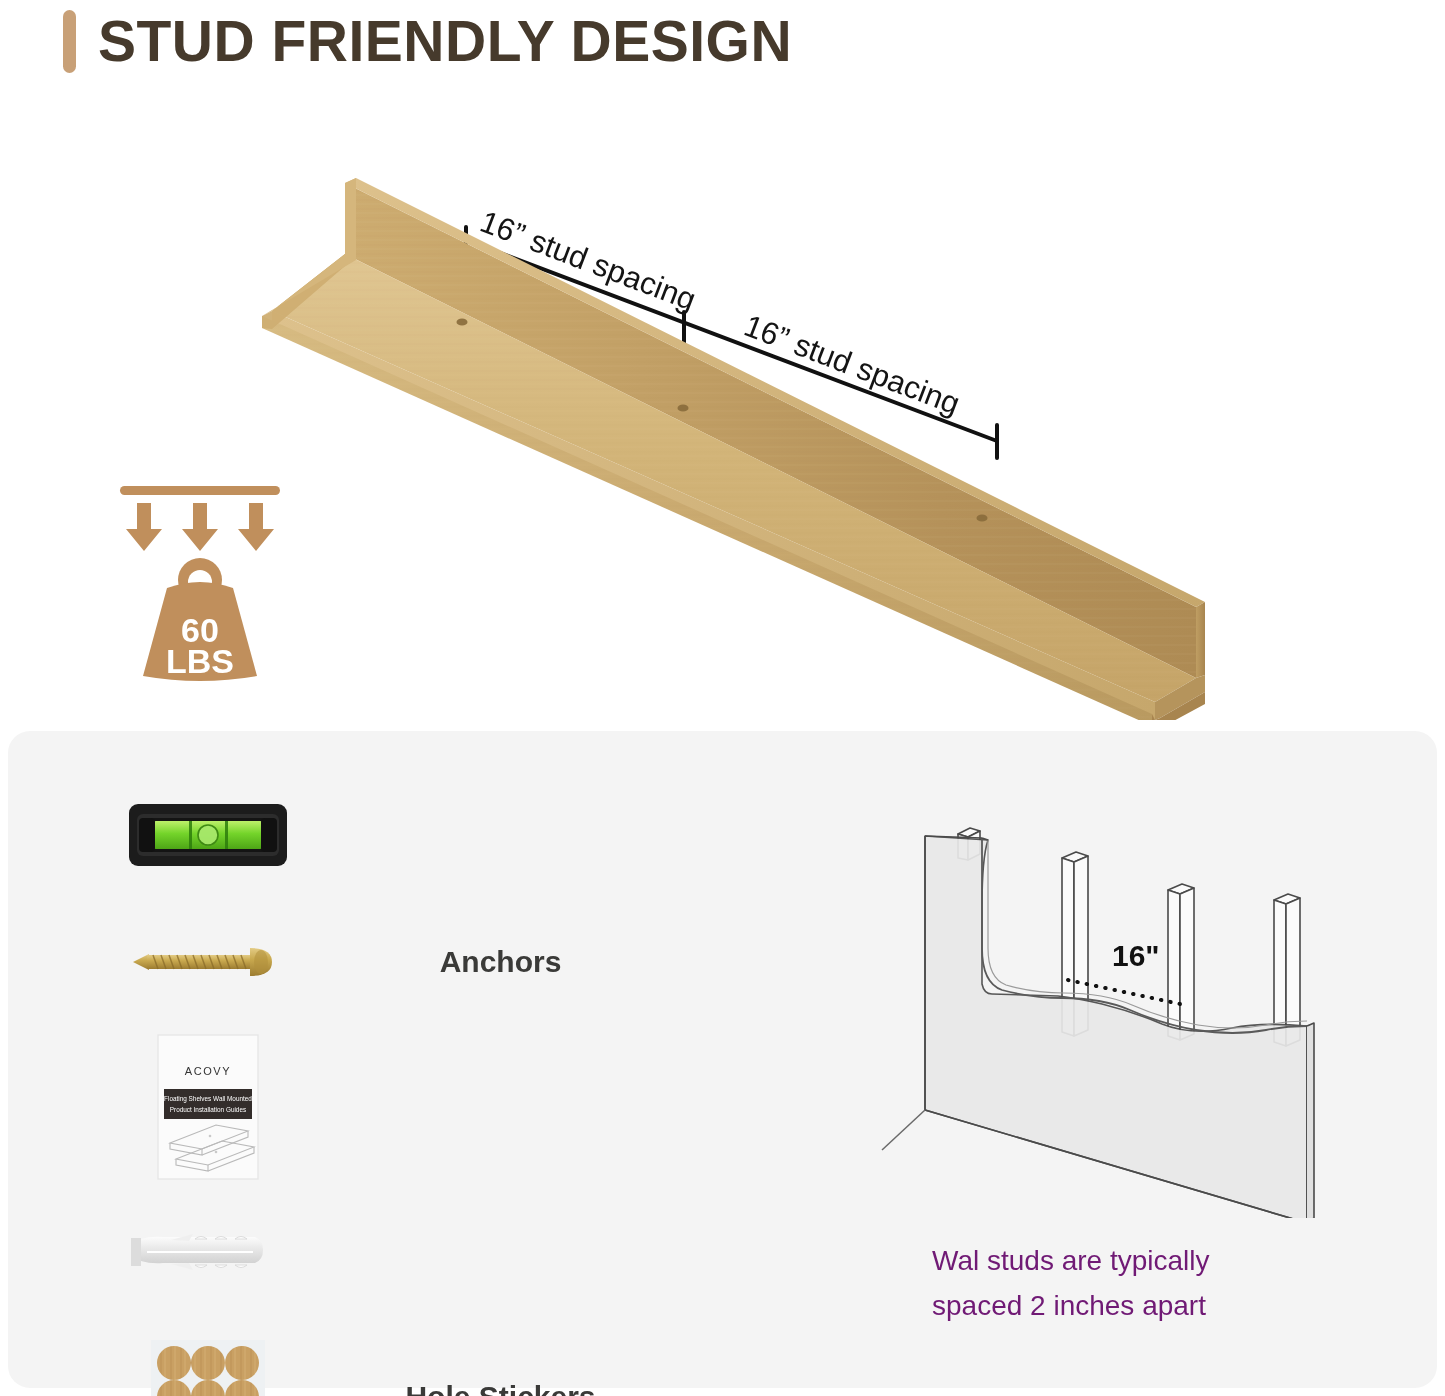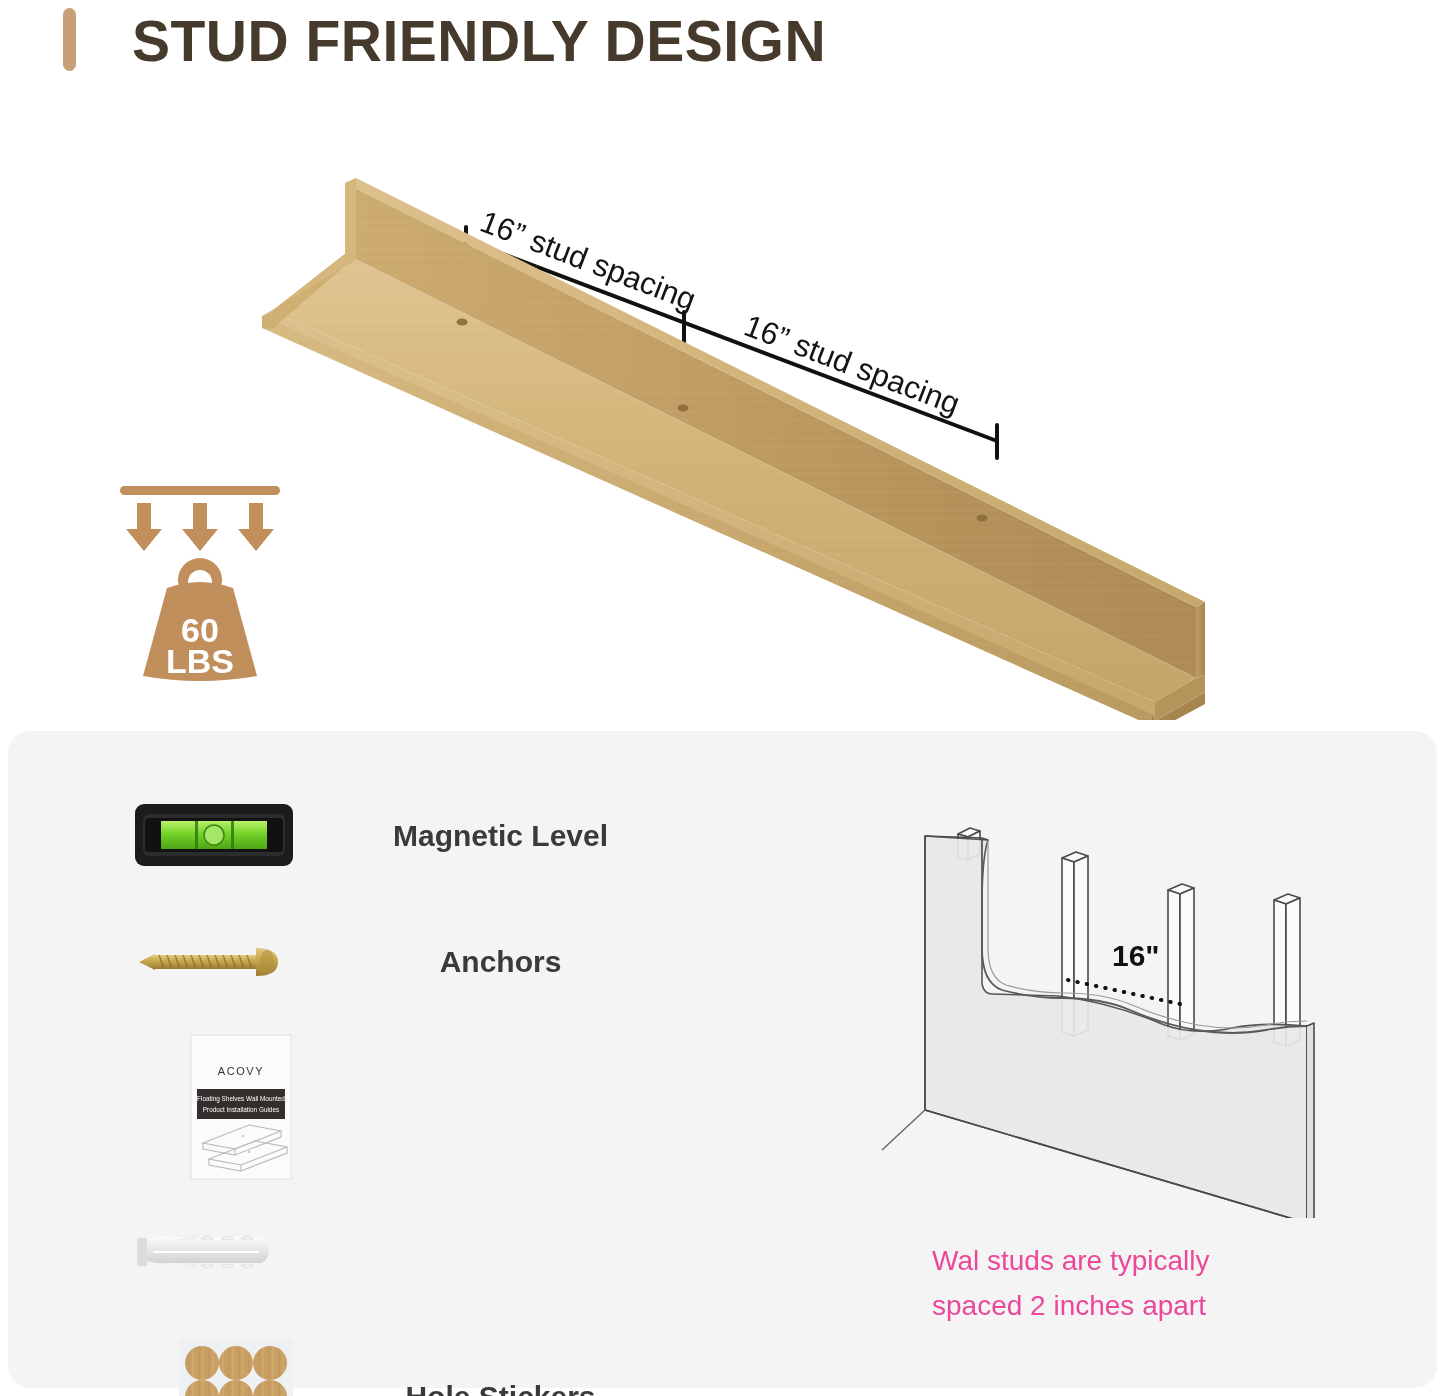--- a/index.html
+++ b/index.html
@@ -12,22 +12,22 @@
     position: relative;
     overflow: hidden;
   }
 
   
   .title-row {
     position: absolute;
     left: 63px;
     top: 8px;
     display: flex;
-    align-items: flex-start;
-    gap: 56px;
+    align-items: center;
+    gap: 22px;
   }
   .title-accent {
     width: 13px;
     height: 63px;
     background: #c8a077;
     border-radius: 7px;
   }
   .title-text {
     font-size: 57px;
     font-weight: bold;
@@ -78,21 +78,21 @@
     align-items: center;
     height: 112px;
     margin-bottom: 14px;
   }
   .acc-icon {
     width: 175px;
     min-width: 175px;
     height: 112px;
     display: flex;
     align-items: center;
-    justify-content: flex-end;
+    justify-content: center;
   }
   .acc-icon svg { display:block; }
   .acc-label {
     flex: 1;
     text-align: center;
     font-size: 30px;
     font-weight: bold;
     color: #3a3a38;
     white-space: nowrap;
     padding-right: 14px;
@@ -112,21 +112,21 @@
   }
   .stud-diagram svg { display:block; width:100%; height:100%; }
 
   .stud-caption {
     position: absolute;
     left: 932px;
     top: 1238px;
     width: 420px;
     font-size: 28px;
     line-height: 1.62;
-    color: #ec4899;
+    color: #701a75;
     font-family: "Liberation Sans", sans-serif;
   }
   .stud-caption span { display: block; }
 </style>
 </head>
 <body>
 
 <div class="title-row">
   <div class="title-accent"></div>
   <div class="title-text">STUD FRIENDLY DESIGN</div>
@@ -247,21 +247,20 @@
         <rect x="62" y="23" width="3" height="28" fill="#2d7d0c" opacity="0.85"></rect>
         <rect x="98" y="23" width="3" height="28" fill="#2d7d0c" opacity="0.85"></rect>
 
         <circle cx="81" cy="37" r="10" fill="#a7e86a" opacity="0.95"></circle>
         <circle cx="81" cy="37" r="10" fill="none" stroke="#3f8a14" stroke-width="1.6"></circle>
 
         <rect x="12" y="20" width="16" height="34" rx="4" fill="#111111"></rect>
         <rect x="134" y="20" width="16" height="34" rx="4" fill="#111111"></rect>
       </svg>
     </div>
-    <div class="acc-label">Magnetic Level</div>
   </div>
 
   <div class="acc-row">
     <div class="acc-icon">
       <svg width="162" height="46" viewBox="0 0 162 46" xmlns="http://www.w3.org/2000/svg">
         <linearGradient id="brass" x1="0" y1="0" x2="0" y2="1">
           <stop offset="0%" stop-color="#e3cb84"></stop>
           <stop offset="40%" stop-color="#c9a94f"></stop>
           <stop offset="100%" stop-color="#9c7c31"></stop>
         </linearGradient>

